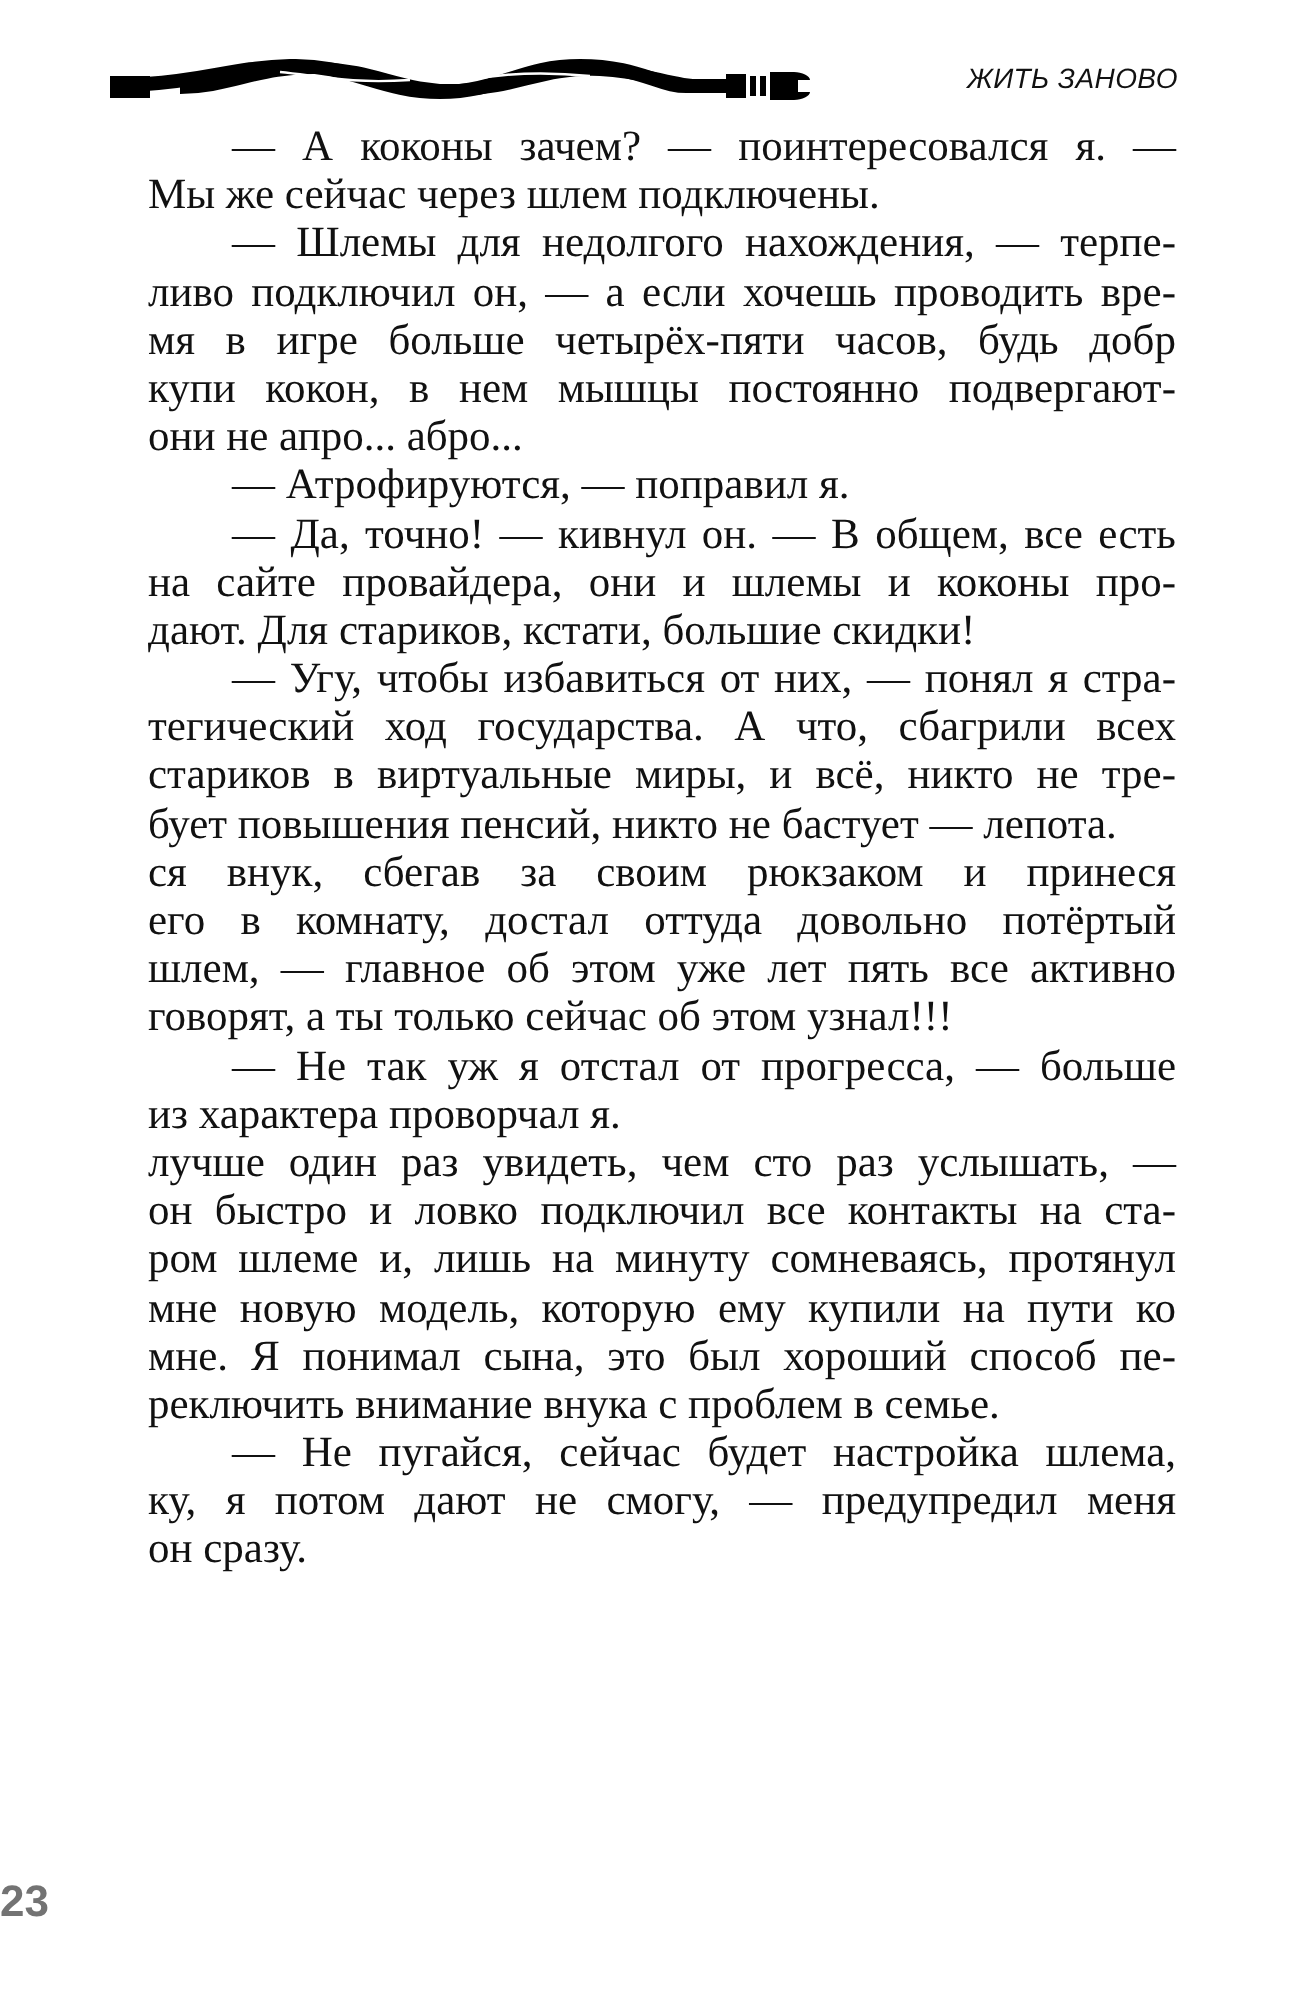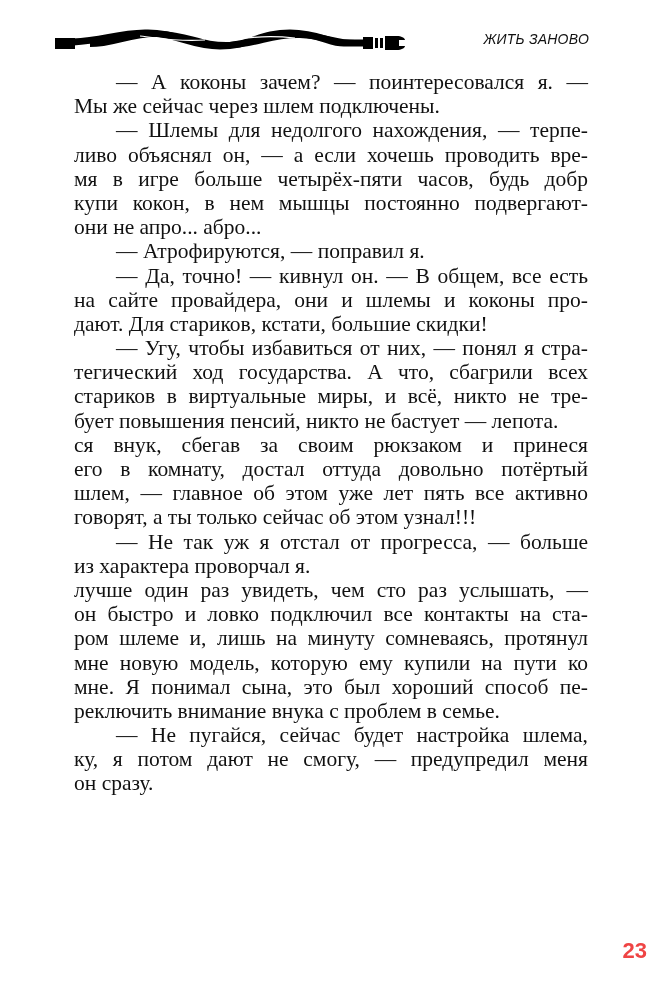--- a/index.html
+++ b/index.html
@@ -1,24 +1,24 @@
 <!DOCTYPE html>
 <html><head>
 <meta charset="utf-8">
 <style>
   html, body { margin:0; padding:0; background:#fff; }
   body { width:647px; height:1000px; position:relative; overflow:hidden; color:#111; }
   .header { position:absolute; left:0; top:0; width:647px; height:70px;text-align:right; }
   .ornament { position:absolute; left:45px; top:26px; width:370px; height:30px; }
   .running-title { position:absolute; right:58px; top:31px; font-family:"Liberation Sans", sans-serif; font-style:italic; font-size:14px; letter-spacing:0.2px; color:#111; }
-  .text-block { position:absolute; left:74px; top:61px; width:514px; font-family:"Liberation Serif", serif; font-size:21.5px; line-height:24.2px; color:#111;margin-top:9px; }
+  .text-block { position:absolute; left:74px; top:61px; width:514px; font-family:"Liberation Serif", serif; font-size:21.5px; line-height:24.2px; color:#111; }
   .line { display:block; white-space:nowrap; text-align:justify; text-align-last:justify; height:24.2px; }
   .line.last { text-align-last:left; }
   .line.indent { padding-left:42px; }
-  .folio { position:absolute; left:0; width:647px; top:938px; text-align:right; font-family:"Liberation Sans", sans-serif; font-weight:bold; font-size:22px; color:#ef4444; }
+  .folio { position:absolute; left:0; width:647px; top:938px; text-align:left; font-family:"Liberation Sans", sans-serif; font-weight:bold; font-size:22px; color:#737373; }
 </style>
 </head>
 <body>
 
 <div class="header">
   <svg class="ornament" viewBox="0 0 370 30" xmlns="http://www.w3.org/2000/svg">
     <rect x="10" y="12" width="20" height="11" fill="#000"></rect>
     <path d="M28 16 C60 14, 70 8, 100 7 C130 6, 145 20, 175 20 C205 20, 215 7, 245 7 C275 7, 285 18, 300 17 L320 17" stroke="#000" stroke-width="7" fill="none"></path>
     <path d="M45 18 C70 18, 85 7, 115 8 C145 9, 155 20, 185 19 C215 18, 225 8, 255 9 C280 10, 290 17, 310 17" stroke="#000" stroke-width="6" fill="none"></path>
     <path d="M95 10 C115 12, 130 16, 160 14" stroke="#fff" stroke-width="1.2" fill="none"></path>
@@ -28,21 +28,21 @@
     <rect x="335" y="12" width="3" height="10" fill="#000"></rect>
     <path d="M340 10 L352 10 C356 10, 360 12, 360 14 L354 14 L354 20 L360 20 C360 22, 356 24, 352 24 L340 24 Z" fill="#000"></path>
   </svg>
   <div class="running-title">ЖИТЬ ЗАНОВО</div>
 </div>
 
 <div class="text-block" id="text-block">
     <span class="line indent">— А коконы зачем? — поинтересовался я. —</span>
     <span class="line last">Мы же сейчас через шлем подключены.</span>
     <span class="line indent">— Шлемы для недолгого нахождения, — терпе-</span>
-    <span class="line">ливо объяснял он, — а если хочешь проводить вре-</span>
+    <span class="line">ливо подключил он, — а если хочешь проводить вре-</span>
     <span class="line">мя в игре больше четырёх-пяти часов, будь добр</span>
     <span class="line">купи кокон, в нем мышцы постоянно подвергают-</span>
     <span class="line last">они не апро... абро...</span>
     <span class="line indent last">— Атрофируются, — поправил я.</span>
     <span class="line indent">— Да, точно! — кивнул он. — В общем, все есть</span>
     <span class="line">на сайте провайдера, они и шлемы и коконы про-</span>
     <span class="line last">дают. Для стариков, кстати, большие скидки!</span>
     <span class="line indent">— Угу, чтобы избавиться от них, — понял я стра-</span>
     <span class="line">тегический ход государства. А что, сбагрили всех</span>
     <span class="line">стариков в виртуальные миры, и всё, никто не тре-</span>

